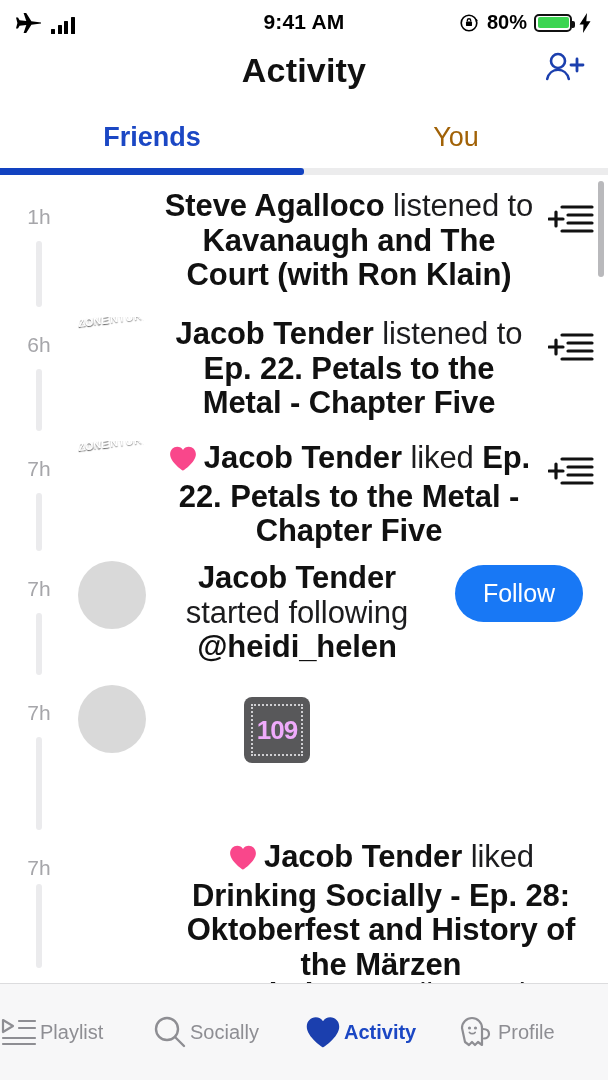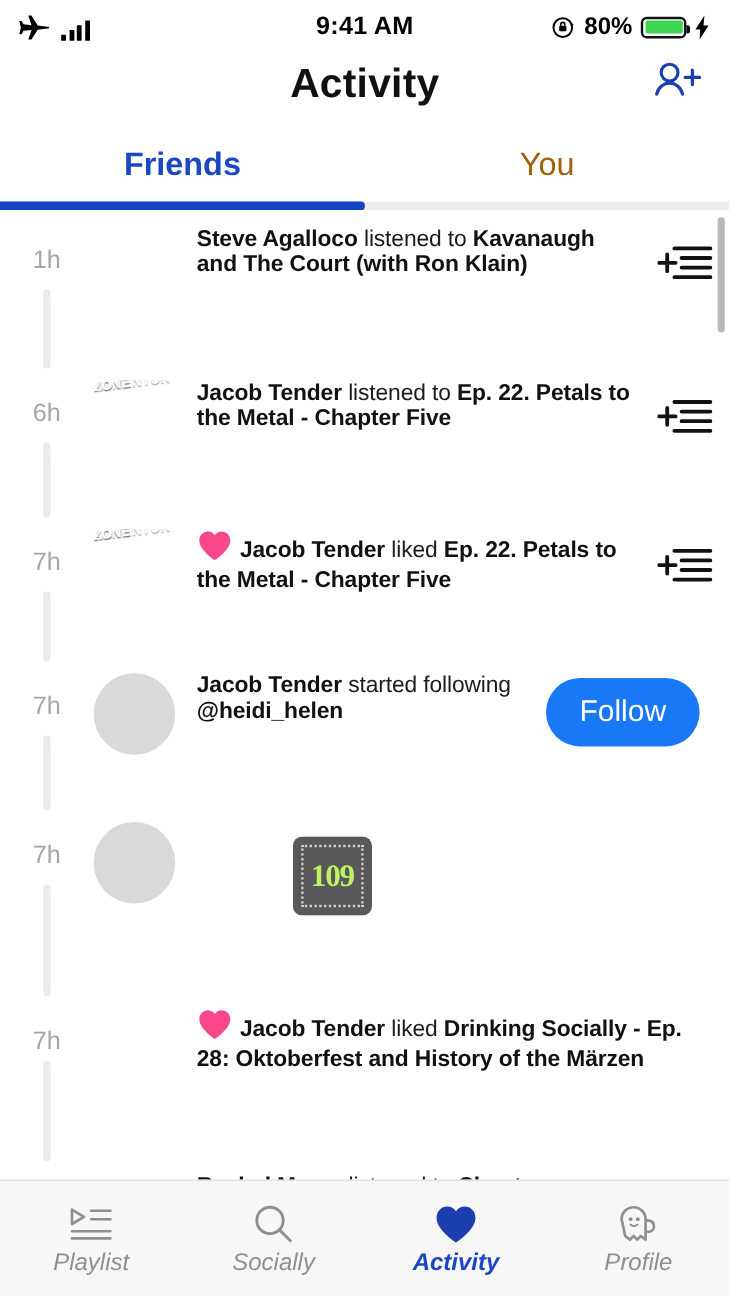--- a/index.html
+++ b/index.html
@@ -72,22 +72,23 @@
     width: 68px; height: 68px; border-radius: 10px; overflow: hidden;
     position: relative; display: block;
   }
   .avatar {
     width: 68px; height: 68px; border-radius: 50%; overflow: hidden;
     position: relative; display: block; background: #d9d9d9;
   }
 
   .body-col { flex: 1; padding: 10px 0 0 8px; }
   .line {
-    font-size: 19px; line-height: 1.12; color: #111; font-weight: 700;
+    font-size: 31px; line-height: 1.12; color: #111; font-weight: 700;
     letter-spacing: -.1px;
+    text-align: center;
   }
   .line .light { font-weight: 400; color: #1c1c1e; }
   .heart-inline { display: inline-block; vertical-align: -4px; margin-right: 6px; }
 
   .action-col { flex: 0 0 74px; padding-top: 22px; display: flex; justify-content: center; }
   .follow-btn {
     background: #1878f5; color: #fff; border: none; border-radius: 30px;
     font-size: 25px; font-weight: 500; padding: 14px 28px; cursor: pointer;
     font-family: "Liberation Sans", sans-serif; white-space: nowrap;
   }
@@ -137,22 +138,22 @@
       color: #fff; font-weight: 700; line-height: 1.0; }
   .art-drinking .d1 { font-size: 11px; letter-spacing: .2px; }
   .art-drinking .d2 { font-size: 11px; letter-spacing: .2px; }
   .art-drinking .corner { position: absolute; right: 5%; top: 5%; width: 13%; height: 13%;
       border-radius: 50%; background: rgba(255,255,255,.35); }
 
   
   .art-109 { width: 100%; height: 100%; background: #58585a; position: relative;
       display: flex; align-items: center; justify-content: center; }
   .art-109 .ring { position: absolute; inset: 7px; border: 2px dotted #cfcfd2; }
-  .art-109 .num { color: #bef264; font-size: 26px; font-weight: 700; letter-spacing: -1px;
-      font-family: Liberation Serif, serif; position: relative; }
+  .art-109 .num { color: #f0abfc; font-size: 26px; font-weight: 700; letter-spacing: -1px;
+      font-family: Liberation Sans, sans-serif; position: relative; }
 
   
   .ph-woman { width: 100%; height: 100%; position: relative;
       background: linear-gradient(165deg, #c9c9c9 0%, #9c9c9c 45%, #5e5e5e 100%); }
   .ph-woman .hair { position: absolute; left: 8%; top: 4%; width: 84%; height: 96%;
       background: linear-gradient(180deg, #4a4a4a, #2b2b2b); border-radius: 50% 50% 40% 40%; }
   .ph-woman .face { position: absolute; left: 28%; top: 18%; width: 44%; height: 48%;
       background: linear-gradient(180deg, #e2e2e2, #b4b4b4); border-radius: 50% 50% 45% 45%; }
 
   .ph-man { width: 100%; height: 100%; position: relative;
@@ -165,22 +166,22 @@
       background: #4a4440; border-radius: 0 0 50% 50%; }
   .ph-man .body { position: absolute; left: 8%; bottom: 0; width: 84%; height: 38%;
       background: #2f2f31; border-radius: 40% 40% 0 0; }
 
   
   .tabbar {
     position: absolute; left: 0; right: 0; bottom: 0; height: 97px;
     background: #f7f7f8; border-top: 1px solid #dcdcde;
     display: flex; align-items: center;
   }
-  .tabitem { flex: 1; display: flex; flex-direction: column; align-items: center;
-             gap: 2px; cursor: pointer; font-style: italic; }
+  .tabitem { flex: 1; display: flex; align-items: center;
+             gap: 2px; cursor: pointer; }
   .tabitem .lbl { font-size: 20px; color: #8e8e93; }
   .tabitem.active .lbl { color: #1b47c4; font-weight: 700; }
   .tabicon { height: 38px; display: flex; align-items: center; justify-content: center; }
 
   
   .scrollbar { position: absolute; right: 4px; top: 6px; width: 6px; height: 96px;
                background: #b9b9bc; border-radius: 3px; }
 </style>
 </head>
 <body>

